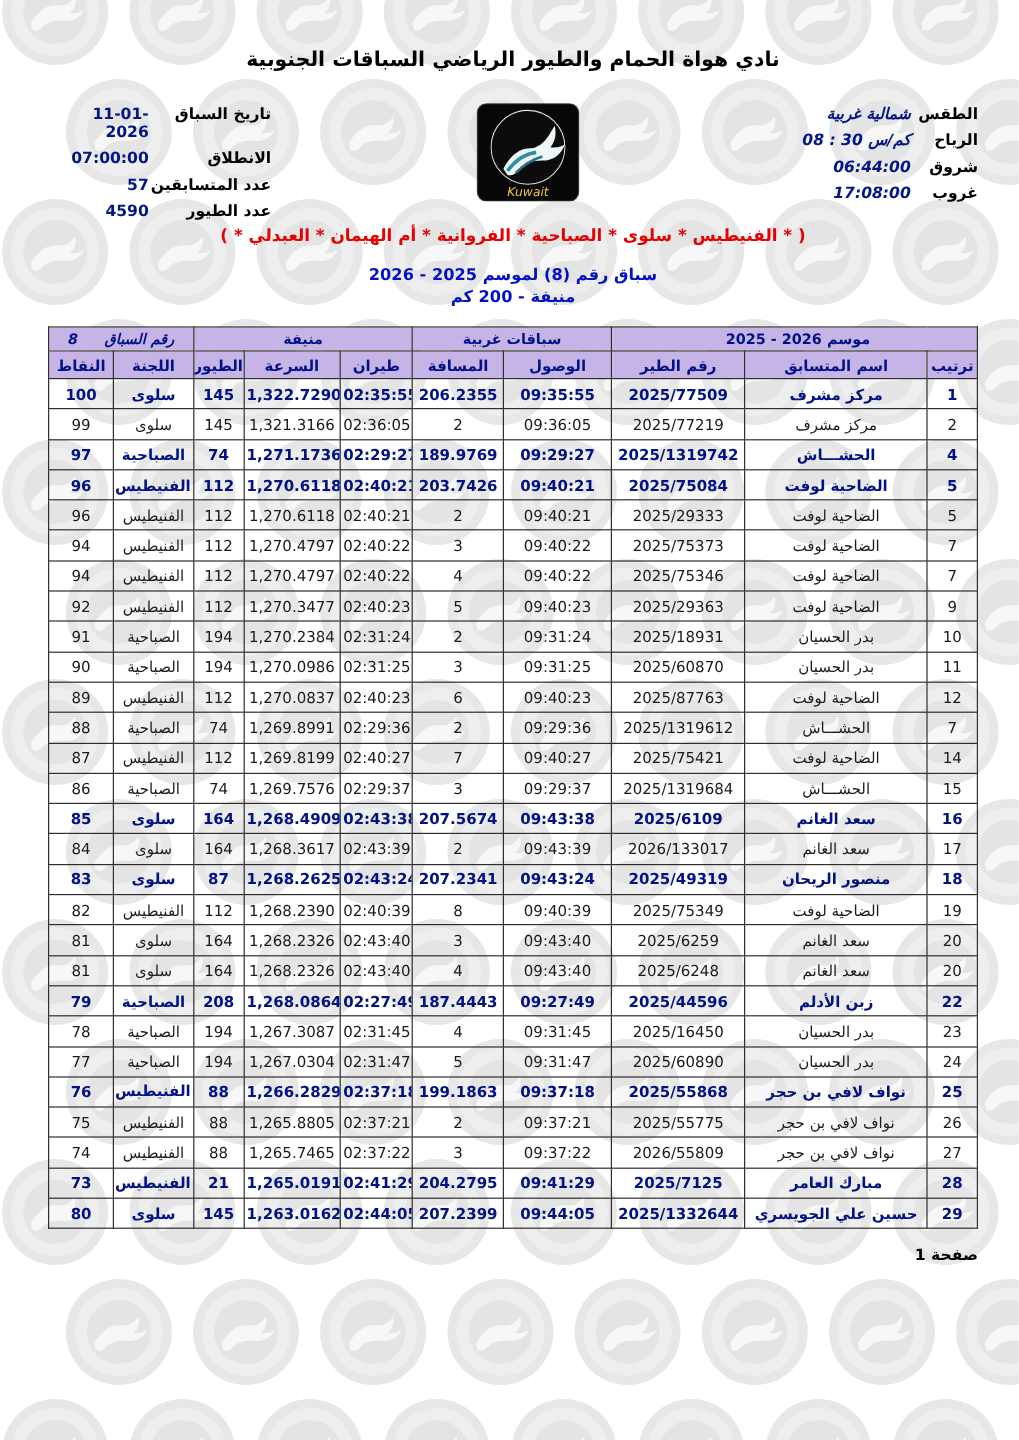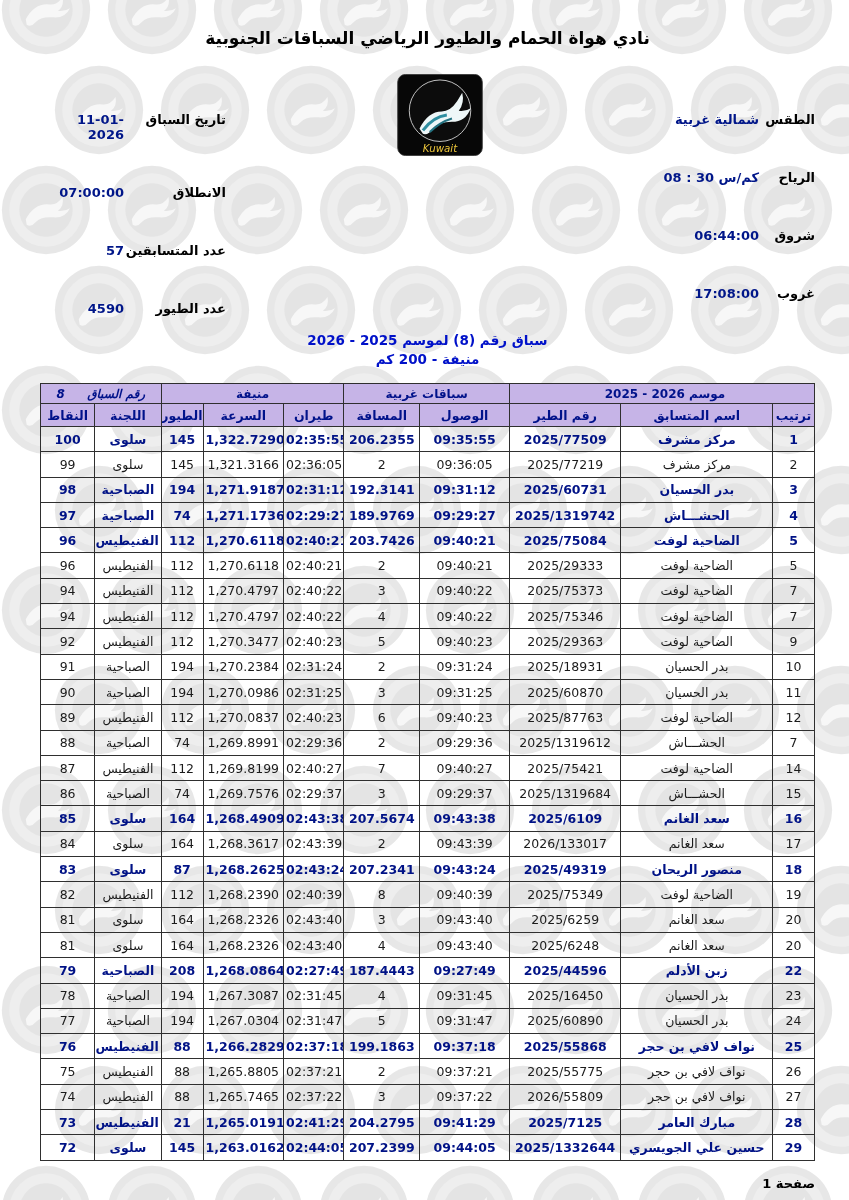--- a/index.html
+++ b/index.html
@@ -3,31 +3,31 @@
 <meta charset="utf-8">
 <style>
   * { margin:0; padding:0; box-sizing:border-box; }
   html,body { width:849px; height:1200px; }
   body {
     position:relative; overflow:hidden; background:#ffffff;
     font-family:"DejaVu Sans", sans-serif;
   }
   .watermark { position:absolute; inset:0; z-index:0; }
   .wm { position:absolute; width:92px; height:92px; opacity:.55; }
-  .content { position:relative; z-index:1; padding:28px 34px 0 40px; }
+  .content { position:relative; z-index:1; padding:40px 34px 0 40px; }
 
   .page-title { text-align:center; font-size:17px; font-weight:bold; color:#000; margin-bottom:24px; direction:rtl; }
 
   .header-row { display:flex; direction:rtl; justify-content:space-between; align-items:flex-start; min-height:92px; }
   .info-block { display:flex; flex-direction:column; gap:7px; font-size:13px; padding-top:4px; }
   .info-row { display:flex; direction:rtl; align-items:baseline; }
-  .info-row .lbl { font-weight:bold; color:#000; text-align:right; direction:rtl;margin-top:36px; }
+  .info-row .lbl { font-weight:bold; color:#000; text-align:right; direction:rtl; }
   .info-row .val { color:#001689; font-weight:bold; text-align:right; direction:ltr; }
   .weather-block .lbl { width:56px; }
-  .weather-block .val { width:102px; margin-left:4px; }
+  .weather-block .val { width:102px; margin-left:4px;font-style:italic; }
   .race-block .lbl { width:102px; }
   .race-block .val { width:80px; margin-left:4px; }
 
   .logo { width:86px; height:82px; flex:0 0 auto; margin-top:2px; }
 
   .red-line { text-align:center; color:#e60000; font-weight:bold; direction:rtl; }
   .red-line.first { font-size:15px; margin-top:10px; }
   .red-line.second { font-size:14px; margin-top:5px; }
   .blue-line { text-align:center; color:#0011c9; font-weight:bold; font-size:13.5px; direction:rtl; }
   .blue-line.first { margin-top:16px; }
@@ -771,20 +771,21 @@
         <span class="val" data-name="competitors-value">57</span>
       </div>
       <div class="info-row" data-name="birds-count-row">
         <span class="lbl" data-name="birds-count-label">عدد الطيور</span>
         <span class="val" data-name="birds-count-value">4590</span>
       </div>
     </div>
 
   </div>
 
+  <div class="red-line second" data-name="committee-list">( * الفنيطيس * سلوى * الصباحية * الفروانية * أم الهيمان * العبدلي * )</div>
   <div class="blue-line first" data-name="race-number-line">سباق رقم (8) لموسم 2025 - 2026</div>
   <div class="blue-line second" data-name="race-distance-line">منيفة - 200 كم</div>
 
   <table class="results" data-name="results-table">
     <colgroup>
       <col style="width:7%">
         <col style="width:8.6%">
         <col style="width:5.4%">
         <col style="width:10.4%">
         <col style="width:7.8%">
@@ -836,32 +837,20 @@
           <td data-name="cell-birds">145</td>
           <td data-name="cell-speed">1,321.3166</td>
           <td data-name="cell-flight-time">02:36:05</td>
           <td data-name="cell-distance">2</td>
           <td data-name="cell-arrival-time">09:36:05</td>
           <td data-name="cell-ring-number">2025/77219</td>
           <td data-name="cell-fancier-name">مركز مشرف</td>
           <td data-name="cell-rank">2</td>
         </tr>
         <tr data-name="table-row" class="hl">
-          <td data-name="cell-points">98</td>
-          <td data-name="cell-committee">الصباحية</td>
-          <td data-name="cell-birds">194</td>
-          <td data-name="cell-speed">1,271.9187</td>
-          <td data-name="cell-flight-time">02:31:12</td>
-          <td data-name="cell-distance">192.3141</td>
-          <td data-name="cell-arrival-time">09:31:12</td>
-          <td data-name="cell-ring-number">2025/60731</td>
-          <td data-name="cell-fancier-name">بدر الحسيان</td>
-          <td data-name="cell-rank">3</td>
-        </tr>
-        <tr data-name="table-row" class="hl">
           <td data-name="cell-points">97</td>
           <td data-name="cell-committee">الصباحية</td>
           <td data-name="cell-birds">74</td>
           <td data-name="cell-speed">1,271.1736</td>
           <td data-name="cell-flight-time">02:29:27</td>
           <td data-name="cell-distance">189.9769</td>
           <td data-name="cell-arrival-time">09:29:27</td>
           <td data-name="cell-ring-number">2025/1319742</td>
           <td data-name="cell-fancier-name">الحشـــاش</td>
           <td data-name="cell-rank">4</td>
@@ -1148,21 +1137,21 @@
           <td data-name="cell-birds">21</td>
           <td data-name="cell-speed">1,265.0191</td>
           <td data-name="cell-flight-time">02:41:29</td>
           <td data-name="cell-distance">204.2795</td>
           <td data-name="cell-arrival-time">09:41:29</td>
           <td data-name="cell-ring-number">2025/7125</td>
           <td data-name="cell-fancier-name">مبارك العامر</td>
           <td data-name="cell-rank">28</td>
         </tr>
         <tr data-name="table-row" class="hl">
-          <td data-name="cell-points">72</td>
+          <td data-name="cell-points">80</td>
           <td data-name="cell-committee">سلوى</td>
           <td data-name="cell-birds">145</td>
           <td data-name="cell-speed">1,263.0162</td>
           <td data-name="cell-flight-time">02:44:05</td>
           <td data-name="cell-distance">207.2399</td>
           <td data-name="cell-arrival-time">09:44:05</td>
           <td data-name="cell-ring-number">2025/1332644</td>
           <td data-name="cell-fancier-name">حسين علي الجويسري</td>
           <td data-name="cell-rank">29</td>
         </tr>

